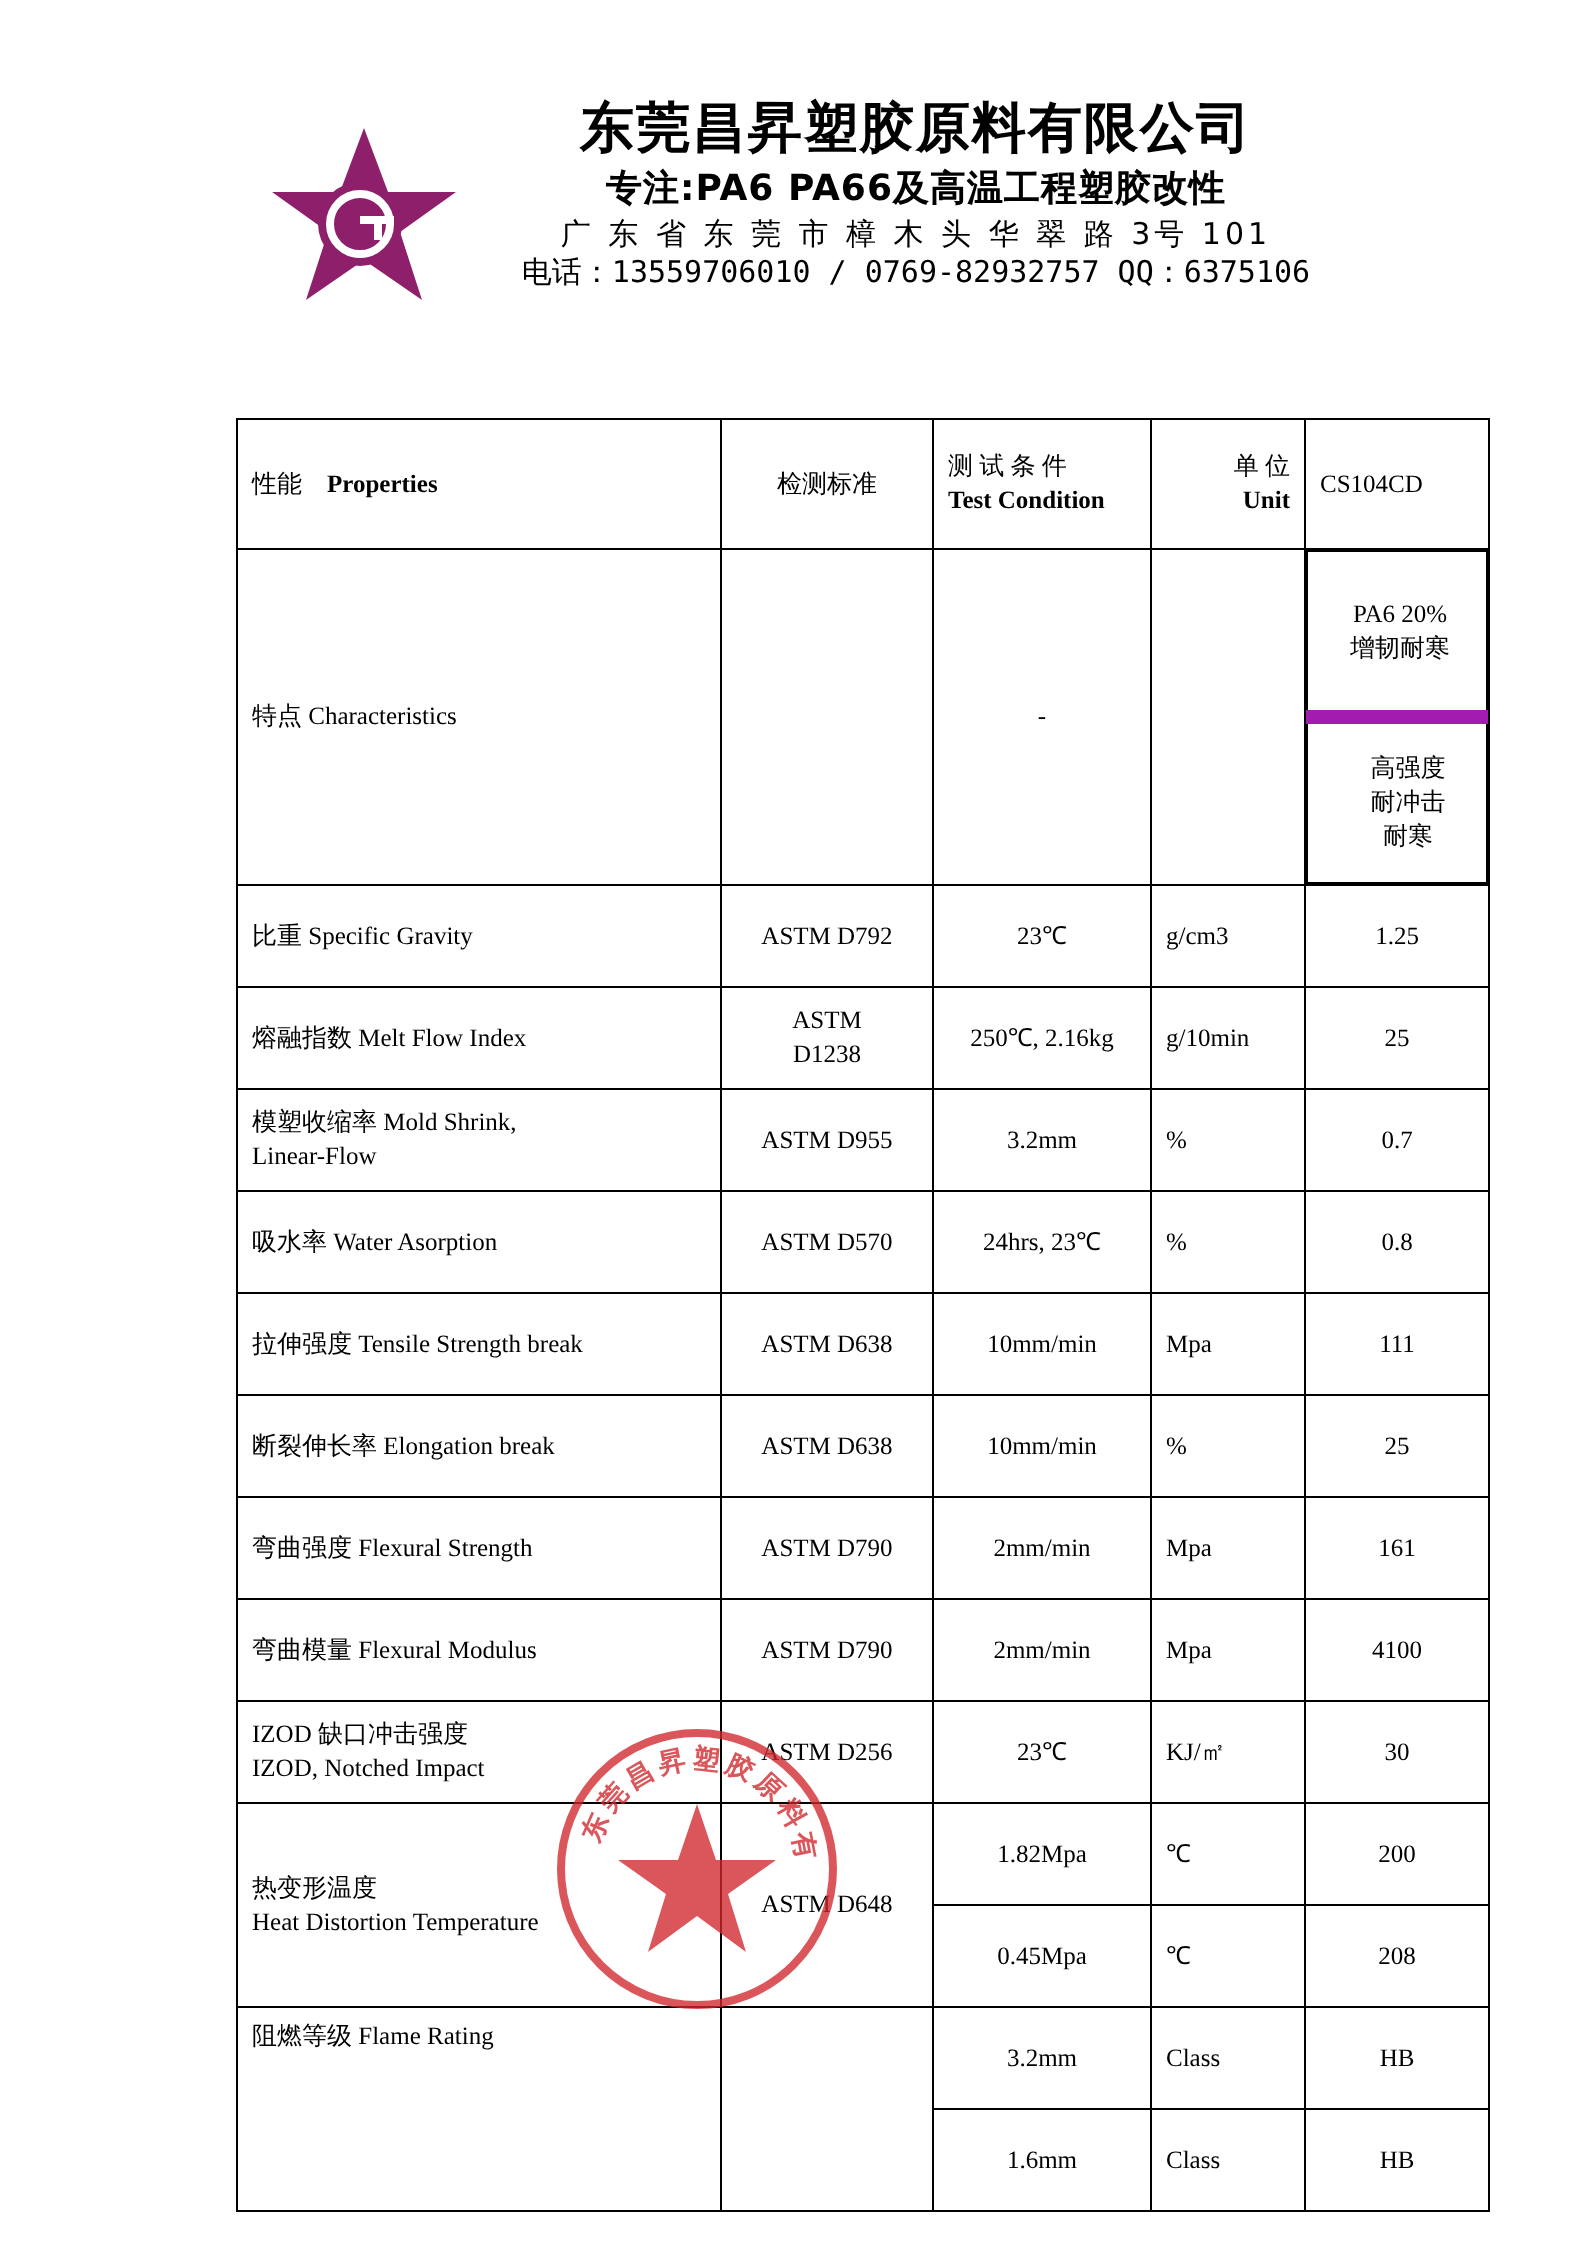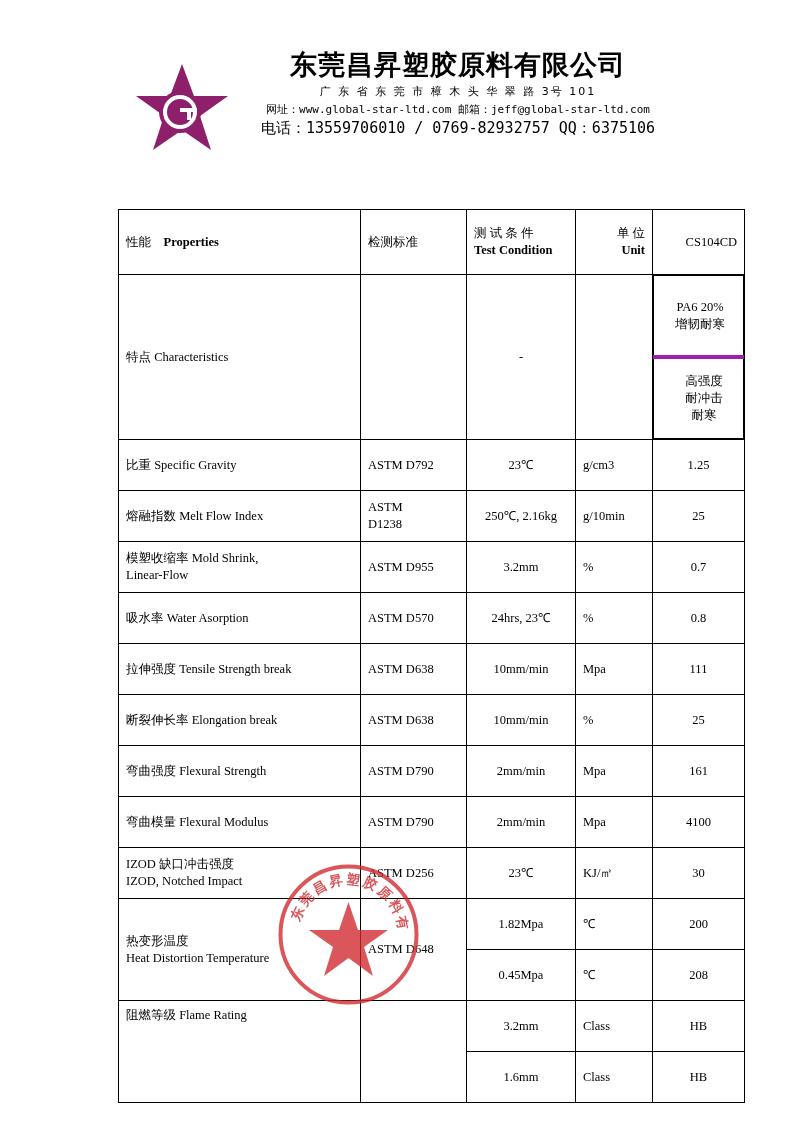--- a/index.html
+++ b/index.html
@@ -58,21 +58,21 @@
   .slogan {
     font-family: "DejaVu Sans", sans-serif;
     font-size: 18px;
     font-weight: bold;
     line-height: 26px;
     letter-spacing: 0.5px;
     white-space: nowrap;
   }
   .addr {
     font-family: "DejaVu Sans", sans-serif;
-    font-size: 11px;
+    font-size: 15px;
     line-height: 19px;
     letter-spacing: 2px;
     white-space: nowrap;
   }
   .contact-line {
     font-family: "DejaVu Sans Mono", monospace;
     font-size: 11px;
     line-height: 18px;
     white-space: nowrap;
   }
@@ -96,41 +96,41 @@
     table-layout: fixed;
   }
   table.spec td {
     border: 1px solid #000;
     padding: 4px 7px;
     font-size: 12.5px;
     vertical-align: middle;
     line-height: 17px;
   }
   .c0 { width: 227px; }
-  .c1 { width: 91px;  }
+  .c1 { width: 91px;  text-align: center; }
   .c2 { width: 94px;  text-align: center; }
   .c3 { width: 62px;  text-align: left; }
   .c4 { width: 77px;  text-align: center; }
 
   .hdr td { height: 56px; vertical-align: top; padding-top: 12px; }
   .bold { font-weight: bold; }
 
   .char-row td { height: 142px; }
   .char-label { vertical-align: middle; }
   .char-dash { text-align: center; vertical-align: middle; }
   .nested {
     border-collapse: collapse;
     width: 100%;
     height: 100%;
   }
   .nested td {
     border: none;
     padding: 0;
   }
-  .nested tr.top td { height: 71px; border-bottom: 4px solid #a21caf; vertical-align: middle; padding-left: 10px; }
+  .nested tr.top td { height: 71px; border-bottom: 7px solid #a21caf; vertical-align: middle; padding-left: 10px; }
   .nested tr.bot td { height: 71px; vertical-align: middle; padding-left: 18px; }
 
   .row-tall td { height: 42px; }
 
   
   .stamp {
     position: absolute;
     left: 276px;
     top: 862px;
     width: 145px;
@@ -150,22 +150,22 @@
         <polygon points="48,2 60,34 94,34 66,54 77,88 48,68 19,88 30,54 2,34 36,34" fill="#8e1f6b"></polygon>
         <circle cx="46" cy="50" r="21" fill="#8e1f6b"></circle>
         <circle cx="46" cy="50" r="15" fill="none" stroke="#ffffff" stroke-width="4"></circle>
         <rect x="46" y="46" width="17" height="4" fill="#ffffff"></rect>
         <rect x="53" y="46" width="4" height="12" fill="#ffffff"></rect>
       </svg>
     </div>
 
     <div class="header-text">
       <div class="company-name">东莞昌昇塑胶原料有限公司</div>
+      <div class="slogan">专注:PA6 PA66及高温工程塑胶改性</div>
       <div class="addr">广 东 省 东 莞 市 樟 木 头 华 翠 路 3号 101</div>
-      <div class="contact-line">网址：www.global-star-ltd.com   邮箱：jeff@global-star-ltd.com</div>
       <div class="phone-line">电话：13559706010 / 0769-82932757 QQ：6375106</div>
     </div>
   </div>
 
   <div class="tbl-wrap">
     <table class="spec">
 
       <tbody>
           <tr class="hdr">
         <td class="c0">
@@ -176,21 +176,21 @@
           <span>检测标准</span>
         </td>
         <td class="c2" style="text-align:left">
           <div>测 试 条 件</div>
           <div class="bold">Test Condition</div>
         </td>
         <td class="c3" style="text-align:right">
           <div>单  位</div>
           <div class="bold">Unit</div>
         </td>
-        <td class="c4" style="text-align:right">
+        <td class="c4" style="text-align:left">
           <span>CS104CD</span>
         </td>
       </tr>
 
       <tr class="char-row">
         <td class="c0 char-label">特点 Characteristics</td>
         <td class="c1"></td>
         <td class="c2 char-dash">-</td>
         <td class="c3"></td>
         <td class="c4" style="padding:0">

